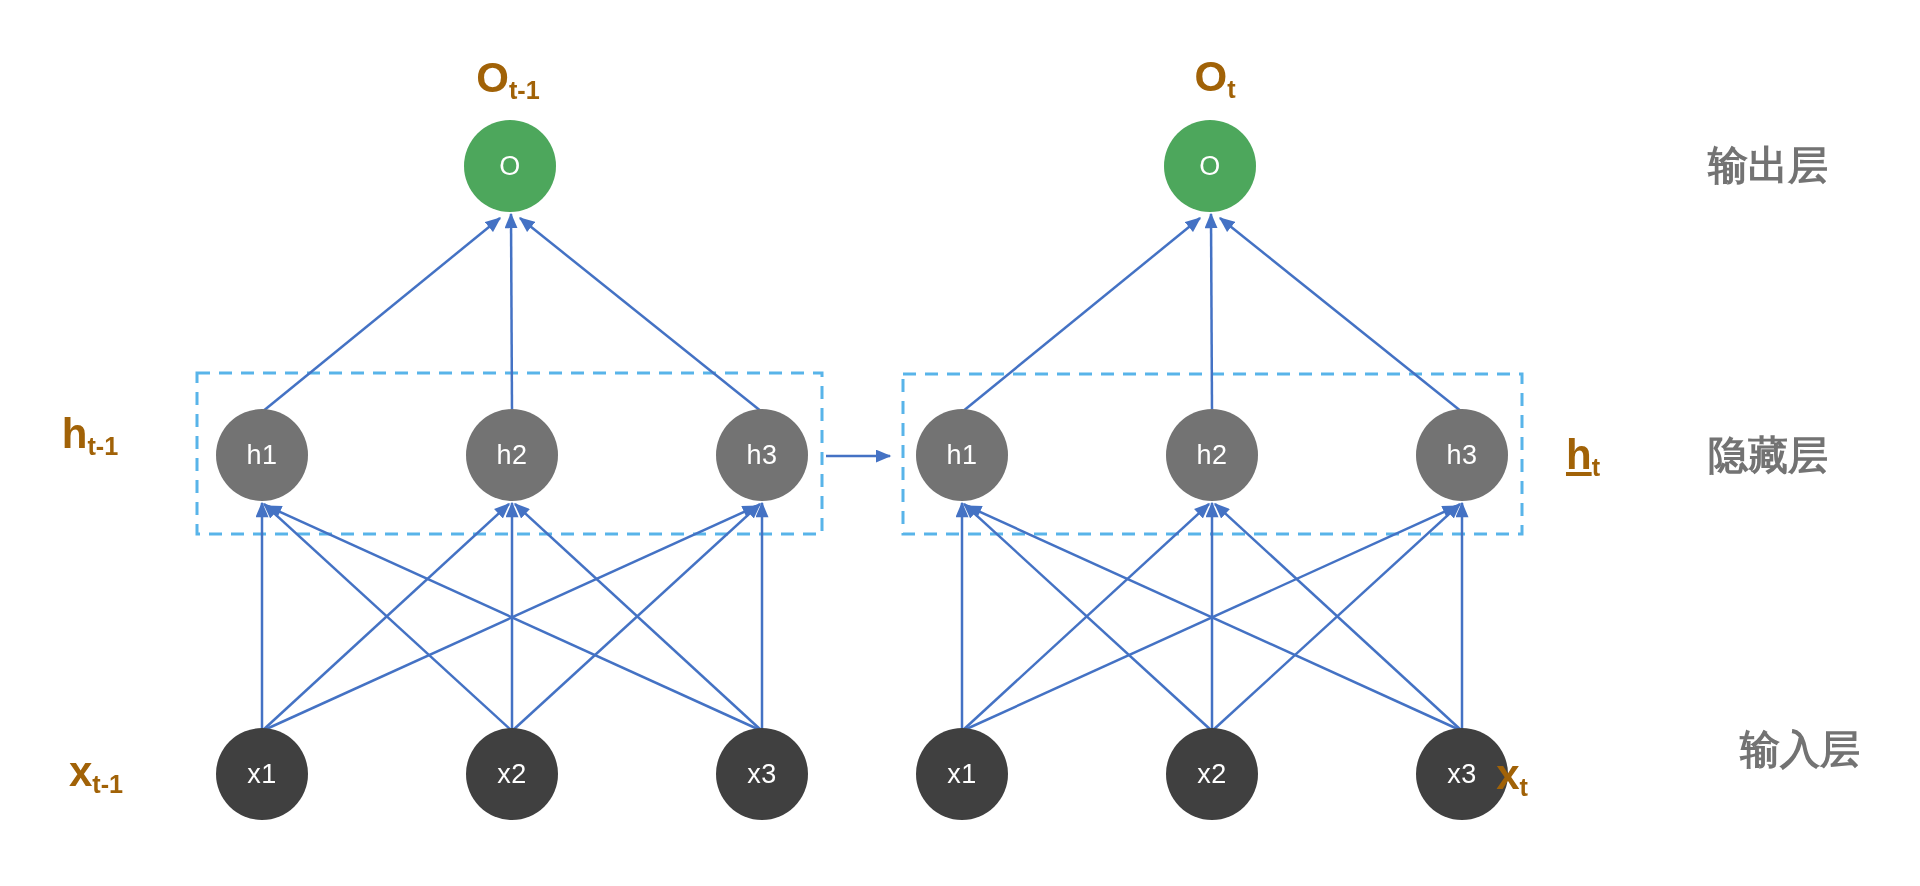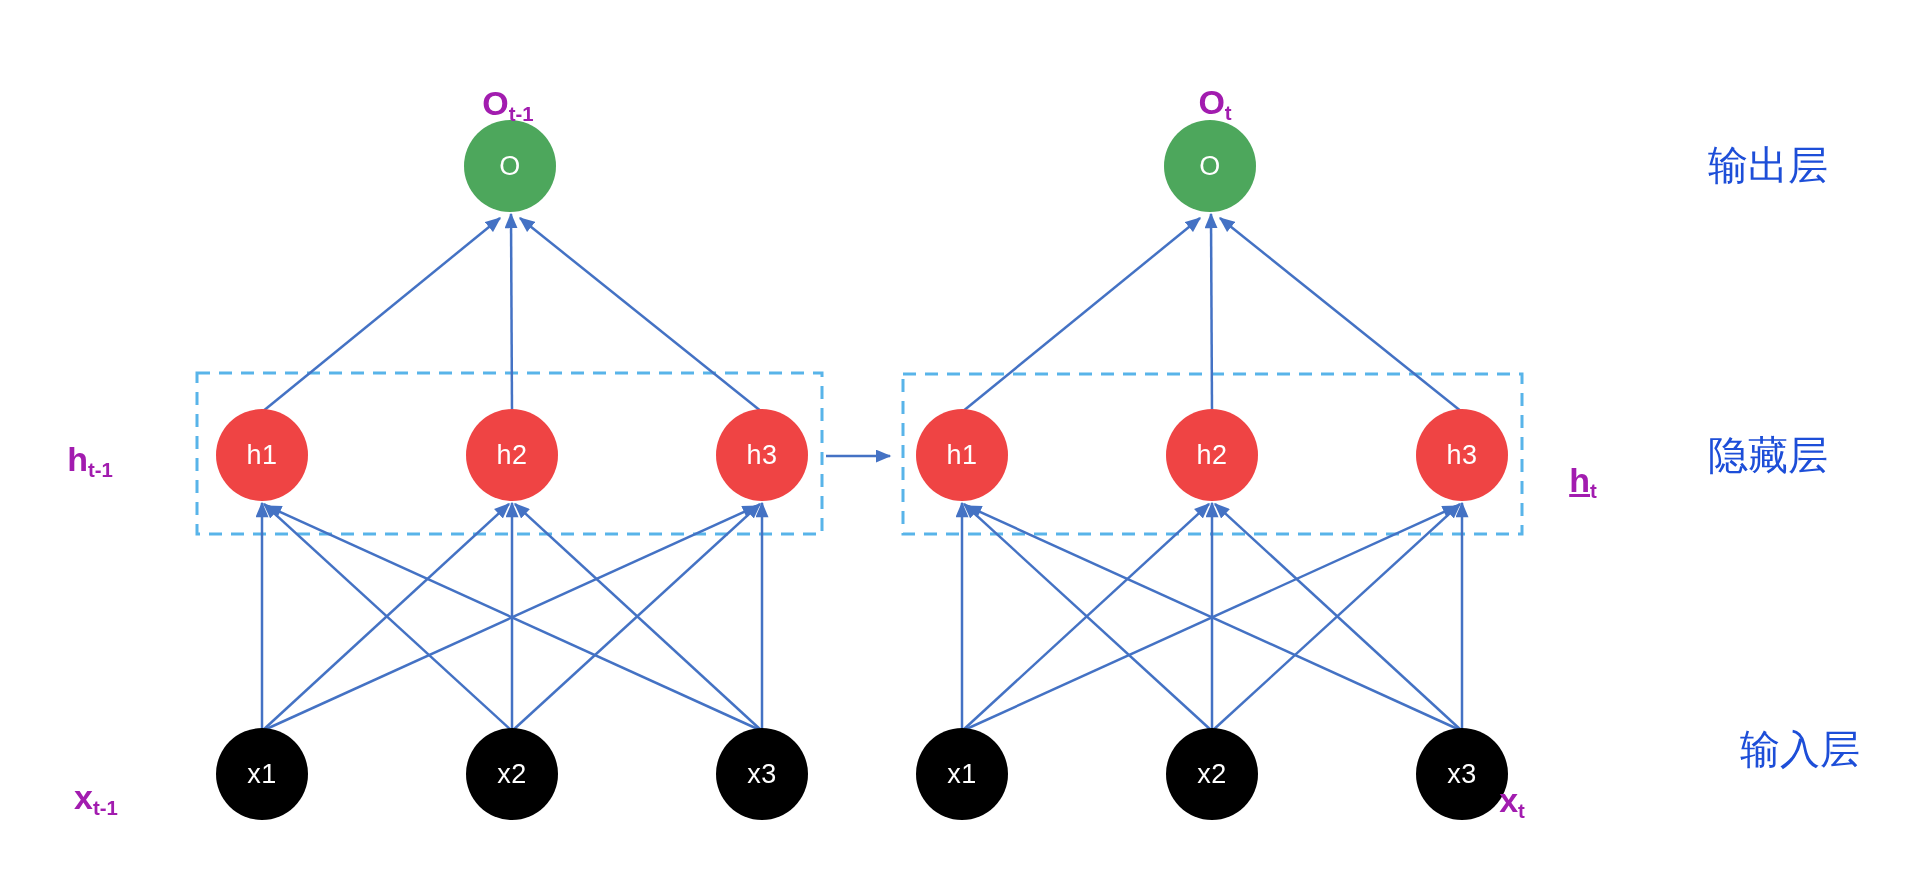--- a/index.html
+++ b/index.html
@@ -22,46 +22,45 @@
     border-radius: 50%;
     transform: translate(-50%, -50%);
     display: flex;
     align-items: center;
     justify-content: center;
     color: #ffffff;
     font-size: 27px;
     font-weight: 500;
     letter-spacing: 0.5px;
   }
-  .node.blue   { background: #ef4444; }
-  .node.yellow { background: #000000; text-align: center; }
+  .node.blue   { background: #737373; }
+  .node.yellow { background: #404040; text-align: center; }
   .node.green  { background: #4DA75C; }
   .time-label {
     position: absolute;
     transform: translate(-50%, -50%);
-    color: #a21caf;
+    color: #a16207;
     font-weight: 700;
-    font-size: 34px;
+    font-size: 42px;
     white-space: nowrap;
     line-height: 1;
-    margin-top: 25px;
   }
   .time-label .sub {
     font-size: 0.6em;
     font-weight: 700;
     vertical-align: baseline;
     position: relative;
     top: 0.28em;
     letter-spacing: 0;
   }
   .layer-label {
     position: absolute;
     transform: translate(-50%, -50%);
-    color: #1d4ed8;
-    font-weight: 400;
+    color: #737373;
+    font-weight: 700;
     font-size: 40px;
     white-space: nowrap;
     line-height: 1;
   }
 </style>
 </head>
 <body>
 
 <div class="stage">
 

